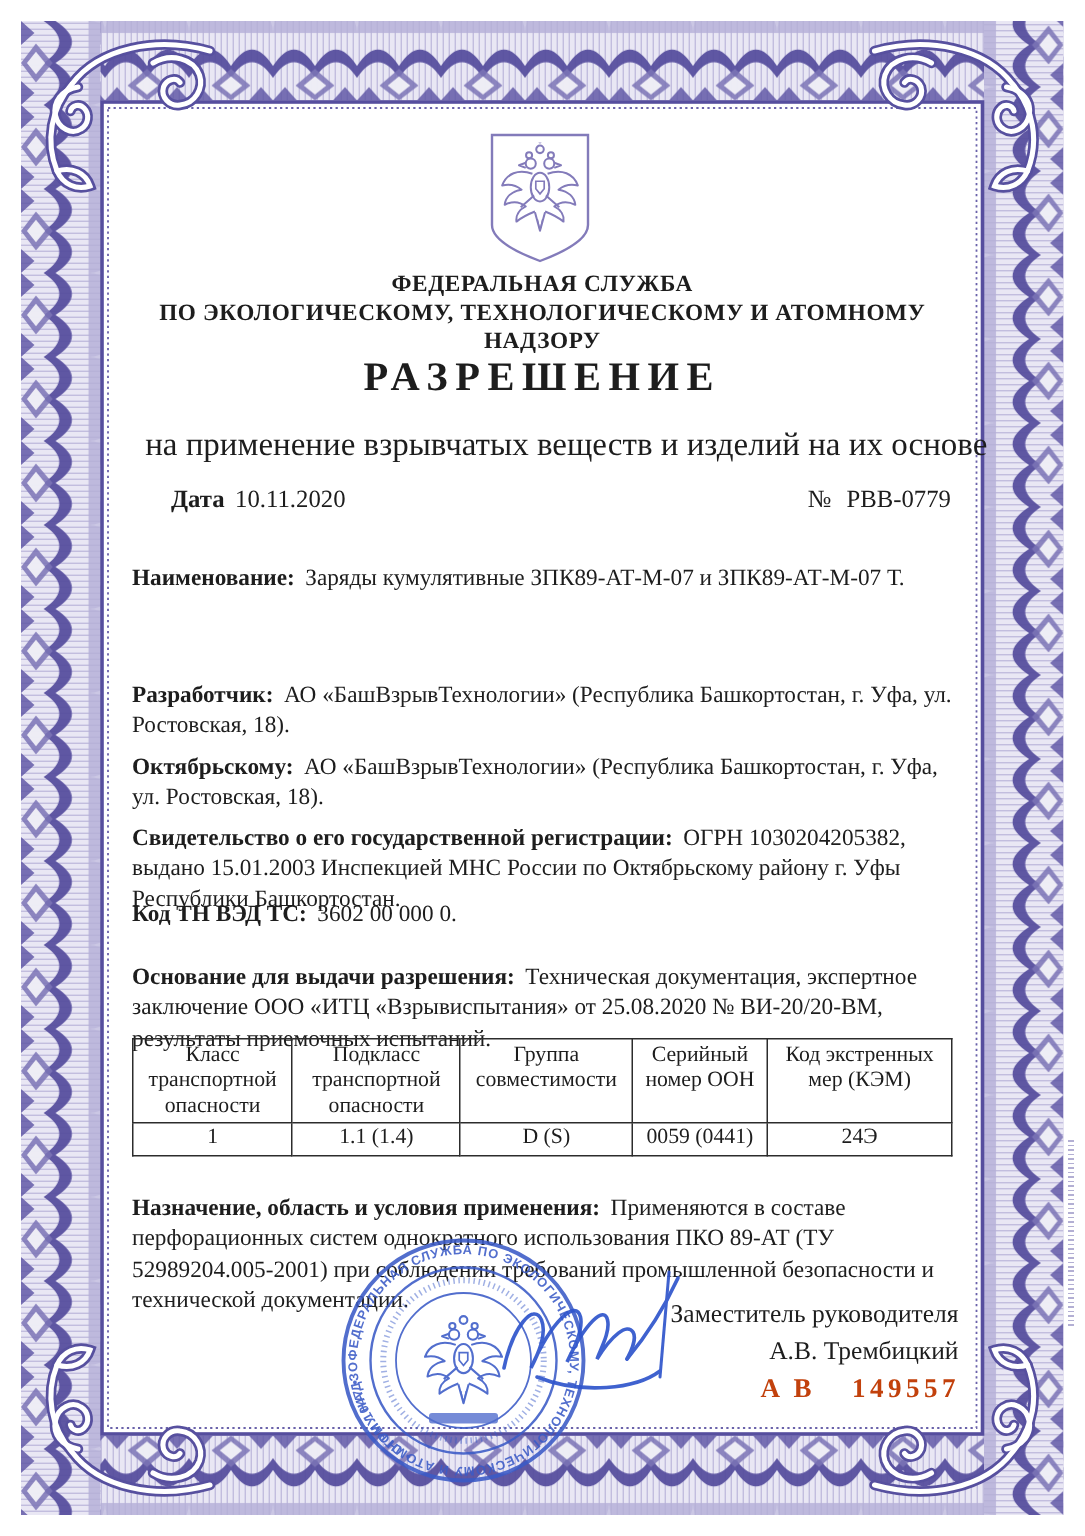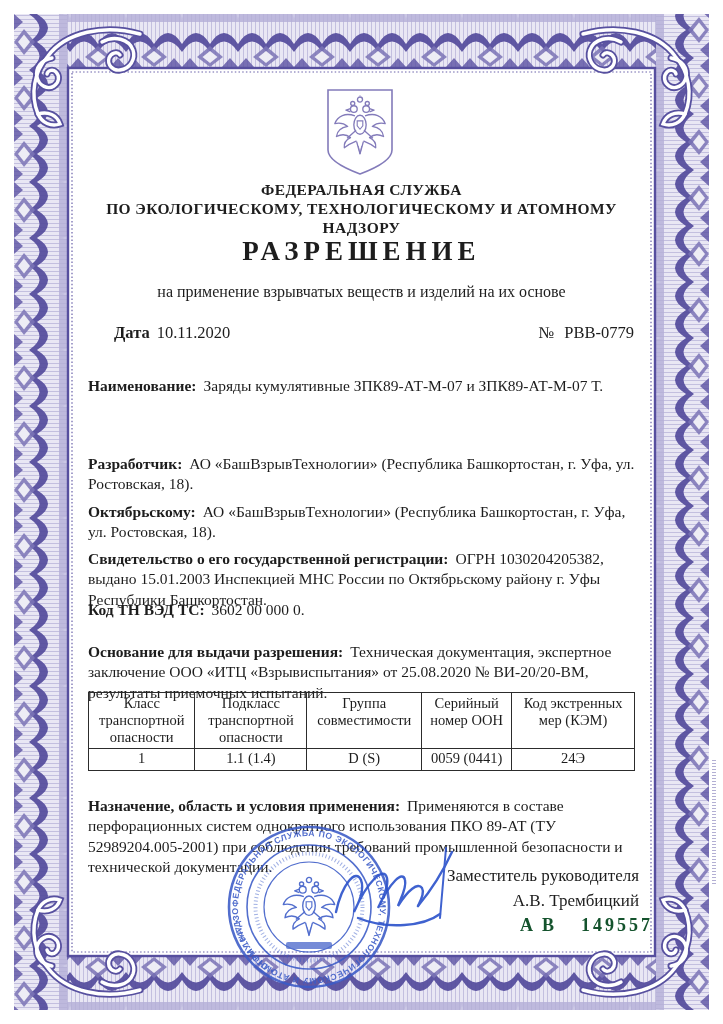--- a/index.html
+++ b/index.html
@@ -6,33 +6,33 @@
   .page{
     position:relative;width:723px;height:1024px;background:#ffffff;
     font-family:"Liberation Serif","DejaVu Serif",serif;color:#1d1d1d;overflow:hidden;
   }
   .frame-svg{position:absolute;left:14px;top:14px;z-index:1;}
   .abs{position:absolute;z-index:3;}
   .centered{left:67px;width:589px;text-align:center;}
   .arms{left:322px;top:86px;width:76px;height:92px;}
   .agency{font-size:15.5px;font-weight:bold;letter-spacing:.4px;line-height:19px;}
   .doc-title{font-size:27px;font-weight:bold;letter-spacing:5px;}
-  .doc-subtitle{font-size:16px;}
+  .doc-subtitle{font-size:22px;padding-left:16px;}
   .meta-row{left:88px;top:323px;width:546px;display:flex;justify-content:space-between;font-size:16.5px;z-index:3;gap:16px;}
   .meta-left{padding-left:26px;}
   .lbl{font-weight:bold;margin-right:7px;}
   .field{left:88px;width:547px;font-size:15.5px;line-height:20.5px;z-index:3;}
   .cert-table{left:88px;top:692px;width:547px;border-collapse:collapse;font-size:14.5px;z-index:3;}
   .cert-table th,.cert-table td{border:1.4px solid #2c2c2c;text-align:center;vertical-align:top;
     font-weight:normal;line-height:17px;padding:2px 4px;}
   .cert-table td{padding:1px 4px 3px;}
   .stamp-svg{left:224px;top:822px;width:170px;height:170px;z-index:5;opacity:.88;}
   .sig-svg{left:328px;top:838px;width:140px;height:104px;z-index:6;}
   .sig-block{right:84px;top:863px;text-align:right;font-size:17px;line-height:25px;z-index:3;}
-  .serial{right:70px;top:915px;font-size:18px;font-weight:bold;color:#14532d;z-index:3;
+  .serial{right:83px;top:915px;font-size:18px;font-weight:bold;color:#c2410c;z-index:3;
     font-family:"Liberation Serif",serif;}
   .serial .series{letter-spacing:9px;margin-right:18px;}
   .serial .num{letter-spacing:3px;}
   .microprint{position:absolute;right:7px;top:758px;width:4px;height:126px;z-index:2;opacity:.65;
     background:repeating-linear-gradient(0deg,#8a84bc 0 1px,transparent 1px 3px);}
 </style>
 </head>
 <body>
 
 <div class="page">

